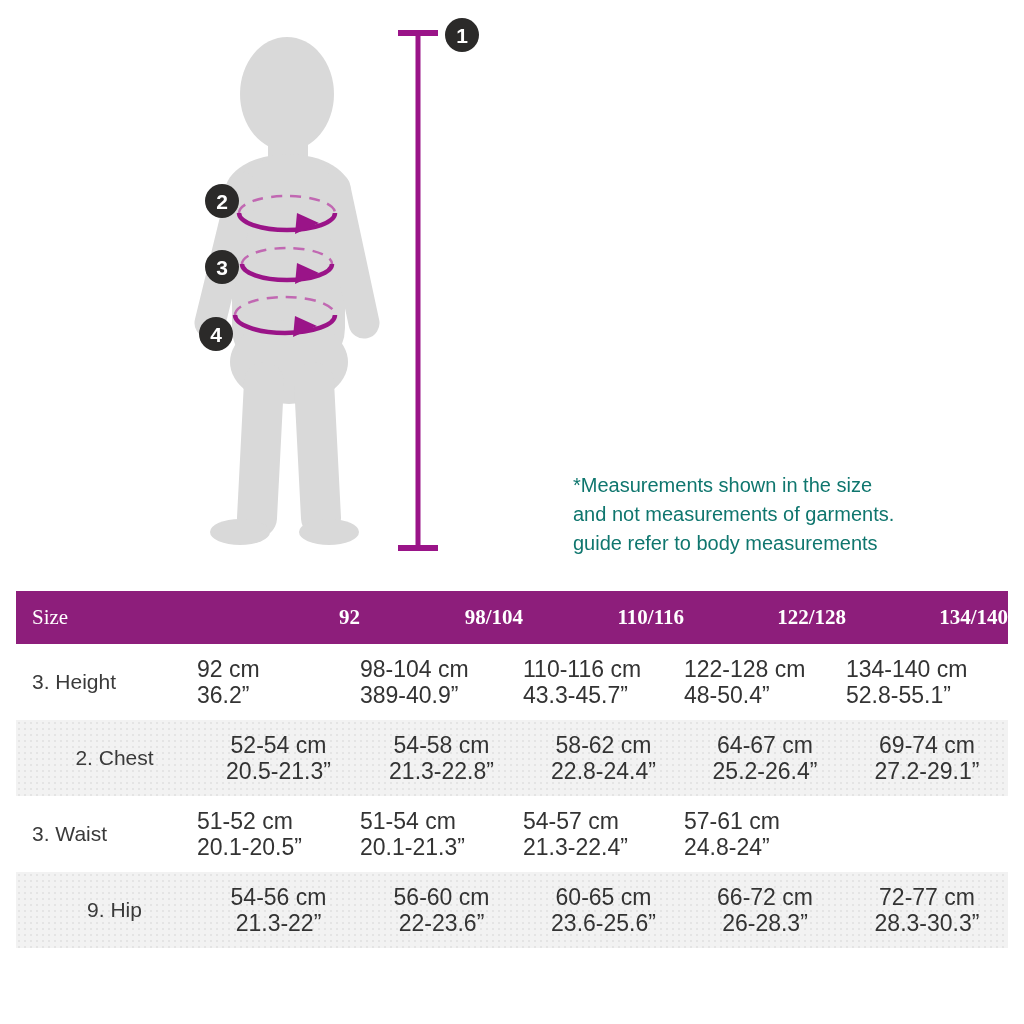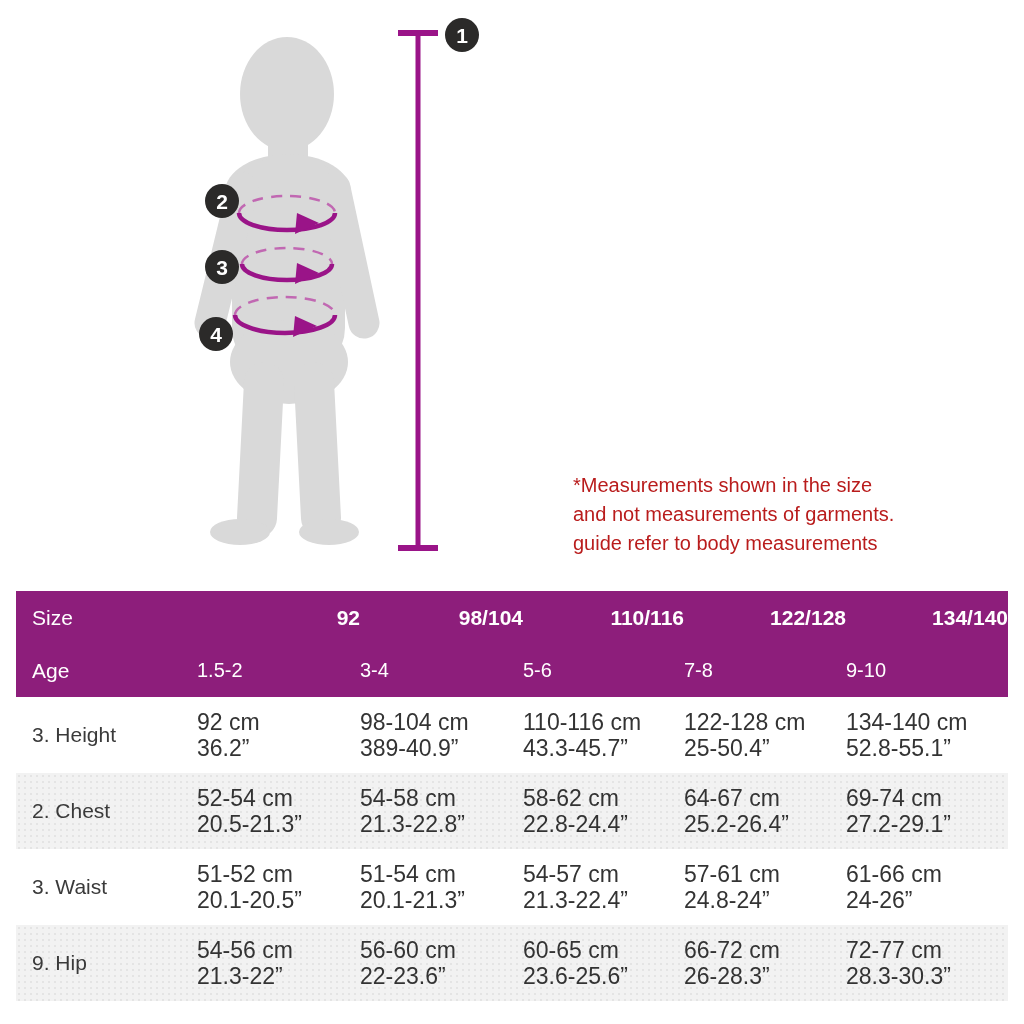--- a/index.html
+++ b/index.html
@@ -11,40 +11,41 @@
   .figure{position:absolute;left:0;top:0;width:560px;height:580px;}
   .figure svg{position:absolute;left:0;top:0;}
   .marker{
     position:absolute;width:34px;height:34px;border-radius:50%;
     background:#2b2a29;color:#ffffff;font-weight:bold;font-size:21px;
     display:flex;align-items:center;justify-content:center;line-height:1;
   }
   
   .note{
     position:absolute;left:573px;top:471px;width:390px;
-    font-size:20px;line-height:29px;color:#b91c1c;
+    font-size:20px;line-height:29px;color:#0f766e;
   }
   
   .size-table{position:absolute;left:16px;top:591px;width:992px;}
   .trow{
     display:grid;
     grid-template-columns:181px 163px 163px 161px 162px 162px;
     align-items:center;
   }
   .trow > div:first-child{padding-left:16px;}
-  .thead{background:#8d1e7b;color:#ffffff;padding:0;}
+  .thead{background:#8d1e7b;color:#ffffff;padding:0;font-family:Liberation Serif, serif;}
   .thead .trow{height:53px;}
   .thead .rowlab{font-size:21px;font-weight:400;}
   .thead .size-val{font-size:21px;font-weight:bold;text-align:right;}
   .thead .age-val{font-size:20px;font-weight:400;}
   .tbody .trow{height:76px;color:#373737;}
   .tbody .trow.alt{
     background-color:#f2f2f2;
     background-image:radial-gradient(#e4e4e4 1px, rgba(0,0,0,0) 1px);
     background-size:6px 6px;
+    text-align:center;
   }
   .tbody .rowlab{font-size:21px;font-weight:400;color:#3a3a3a;}
   .cell{font-weight:normal;font-size:23px;line-height:26px;color:#333333;}
 </style>
 </head>
 <body>
 
 <div class="canvas">
 
   <div class="figure">
@@ -115,49 +116,41 @@
 
     <div class="thead">
       <div class="trow">
         <div class="rowlab">Size</div>
         <div class="size-val">92</div>
         <div class="size-val">98/104</div>
         <div class="size-val">110/116</div>
         <div class="size-val">122/128</div>
         <div class="size-val">134/140</div>
       </div>
-      <div class="trow">
-        <div class="rowlab">Age</div>
-        <div class="age-val">1.5-2</div>
-        <div class="age-val">3-4</div>
-        <div class="age-val">5-6</div>
-        <div class="age-val">7-8</div>
-        <div class="age-val">9-10</div>
-      </div>
     </div>
 
     <div class="tbody">
 
       <div class="trow">
         <div class="rowlab">3. Height</div>
         <div class="cell">
             <div>92 cm</div>
             <div>36.2”</div>
           </div>
         <div class="cell">
             <div>98-104 cm</div>
             <div>389-40.9”</div>
           </div>
         <div class="cell">
             <div>110-116 cm</div>
             <div>43.3-45.7”</div>
           </div>
         <div class="cell">
             <div>122-128 cm</div>
-            <div>25-50.4”</div>
+            <div>48-50.4”</div>
           </div>
         <div class="cell">
             <div>134-140 cm</div>
             <div>52.8-55.1”</div>
           </div>
       </div>
 
       <div class="trow alt">
         <div class="rowlab">2. Chest</div>
         <div class="cell">
@@ -192,24 +185,20 @@
             <div>51-54 cm</div>
             <div>20.1-21.3”</div>
           </div>
         <div class="cell">
             <div>54-57 cm</div>
             <div>21.3-22.4”</div>
           </div>
         <div class="cell">
             <div>57-61 cm</div>
             <div>24.8-24”</div>
-          </div>
-        <div class="cell">
-            <div>61-66 cm</div>
-            <div>24-26”</div>
           </div>
       </div>
 
       <div class="trow alt">
         <div class="rowlab">9. Hip</div>
         <div class="cell">
             <div>54-56 cm</div>
             <div>21.3-22”</div>
           </div>
         <div class="cell">

